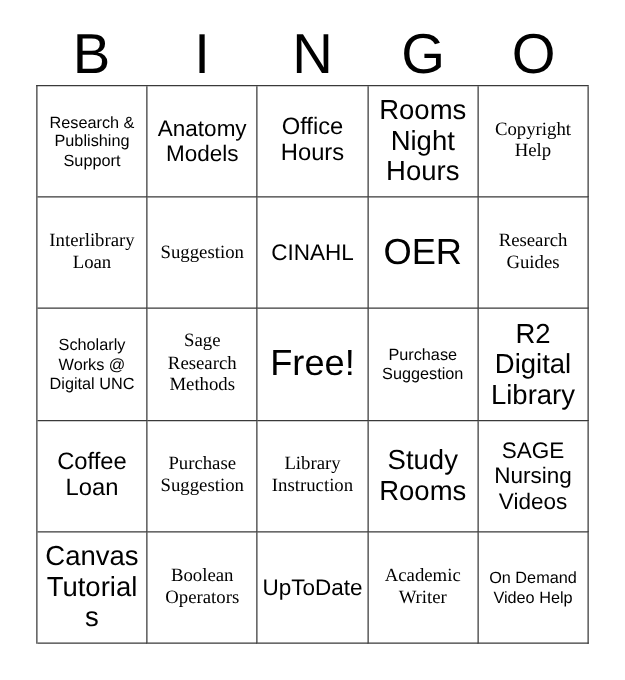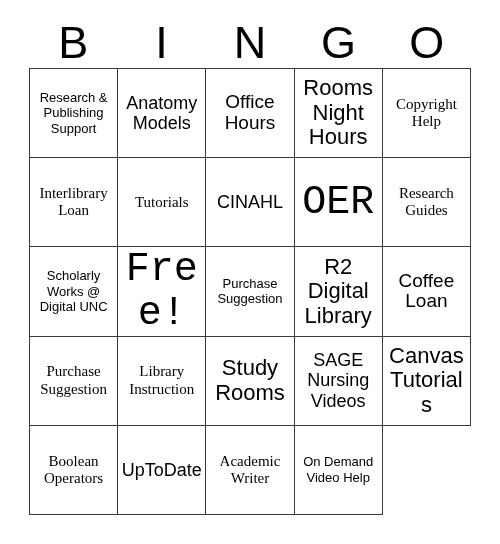--- a/index.html
+++ b/index.html
@@ -62,21 +62,21 @@
   }
   .cell-text {
     display: block;
     width: 100%;
     text-align: center;
     line-height: 1.12;
     color: #000000;
     word-wrap: break-word;
   }
   
-  .fs-xxl .cell-text { font-size: 40px; line-height: 1.08; font-family: Liberation Mono, monospace; }
+  .fs-xxl .cell-text { font-size: 29px; line-height: 1.08; }
   .fs-xl  .cell-text { font-size: 19px; line-height: 1.10; }
   .fs-lg  .cell-text { font-size: 22px; line-height: 1.12; }
   .fs-md  .cell-text { font-size: 18px; line-height: 1.14; }
   .fs-sm  .cell-text { font-size: 15px; line-height: 1.16; font-family: Liberation Serif, serif; }
   .fs-xs  .cell-text { font-size: 13px; line-height: 1.20; }
 </style>
 </head>
 <body>
 
 <div id="card">
@@ -102,33 +102,36 @@
       <div class="cell fs-lg">
         <span class="cell-text">Rooms Night Hours</span>
       </div>
       <div class="cell fs-sm">
         <span class="cell-text">Copyright Help</span>
       </div>
       <div class="cell fs-sm">
         <span class="cell-text">Interlibrary Loan</span>
       </div>
       <div class="cell fs-sm">
-        <span class="cell-text">Tutorials</span>
+        <span class="cell-text">Suggestion</span>
       </div>
       <div class="cell fs-md">
         <span class="cell-text">CINAHL</span>
       </div>
       <div class="cell fs-xxl">
         <span class="cell-text">OER</span>
       </div>
       <div class="cell fs-sm">
         <span class="cell-text">Research Guides</span>
       </div>
       <div class="cell fs-xs">
         <span class="cell-text">Scholarly Works @ Digital UNC</span>
+      </div>
+      <div class="cell fs-sm">
+        <span class="cell-text">Sage Research Methods</span>
       </div>
       <div class="cell fs-xxl">
         <span class="cell-text">Free!</span>
       </div>
       <div class="cell fs-xs">
         <span class="cell-text">Purchase Suggestion</span>
       </div>
       <div class="cell fs-lg">
         <span class="cell-text">R2 Digital Library</span>
       </div>

